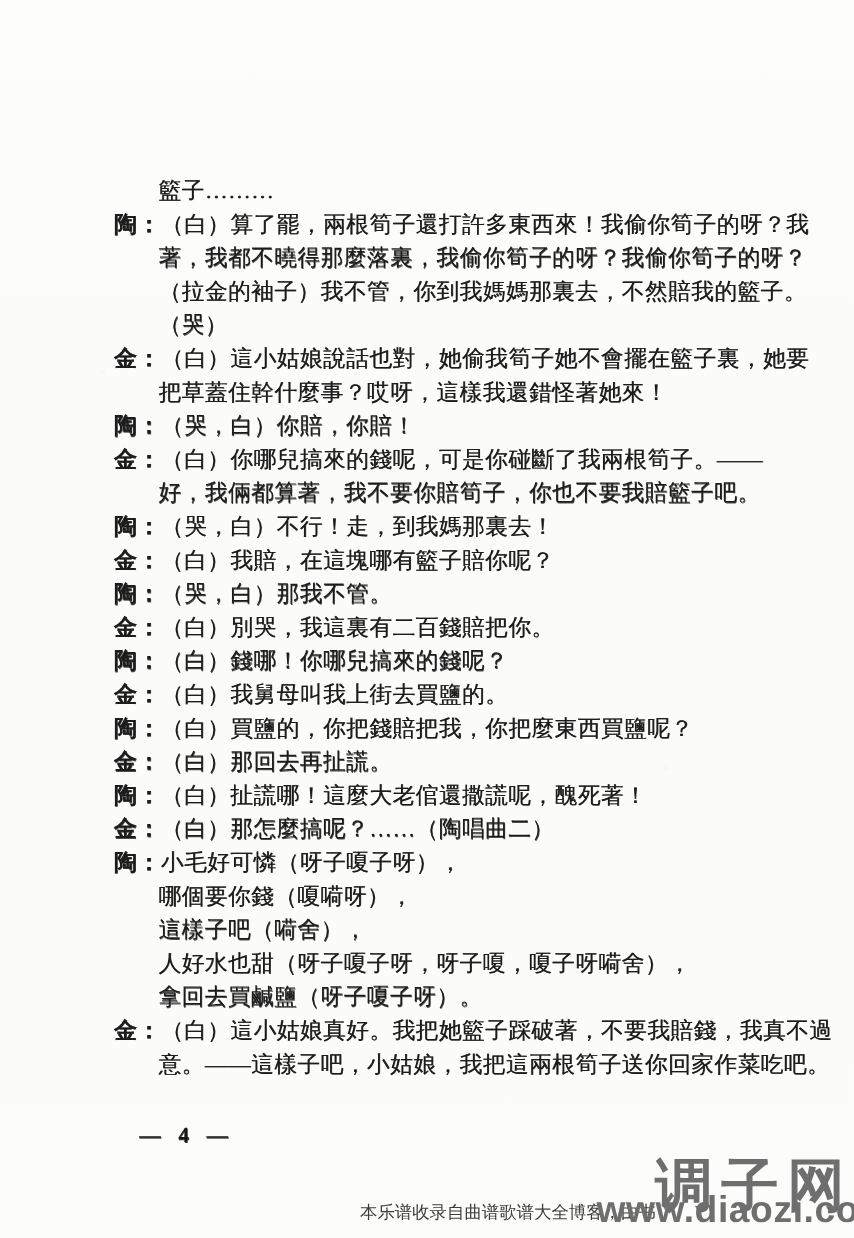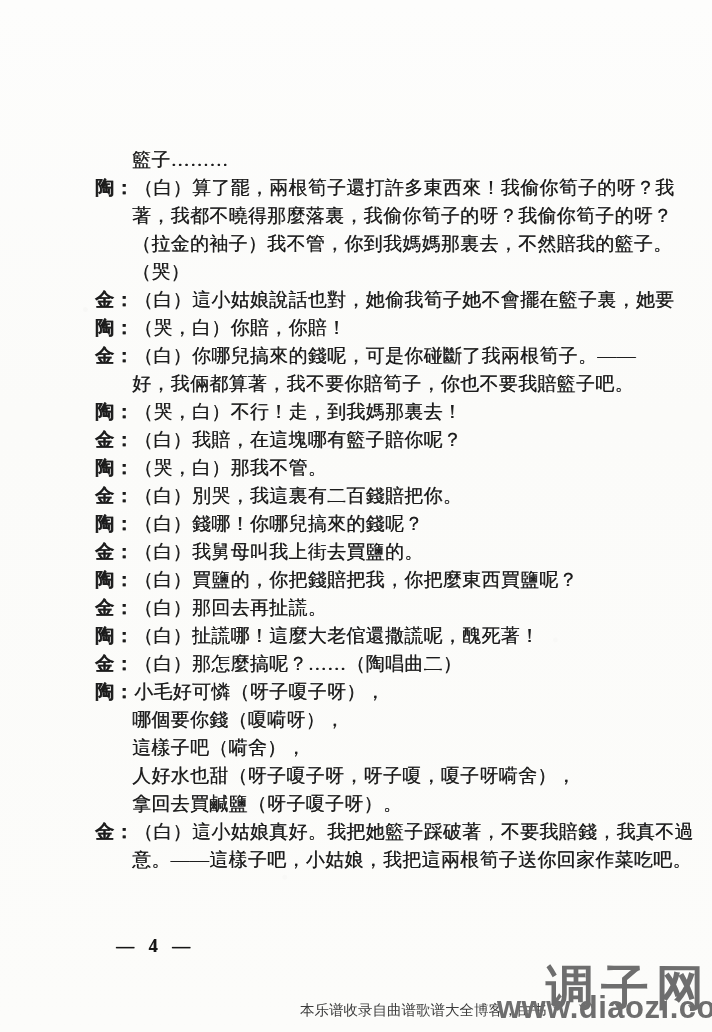--- a/index.html
+++ b/index.html
@@ -93,20 +93,24 @@
       </div>
       <div class="line">
         <span class="speaker"></span>
         <span class="text">（哭）</span>
       </div>
       <div class="line">
         <span class="speaker">金：</span>
         <span class="text">（白）這小姑娘說話也對，她偷我筍子她不會擺在籃子裏，她要</span>
       </div>
       <div class="line">
+        <span class="speaker"></span>
+        <span class="text">把草蓋住幹什麼事？哎呀，這樣我還錯怪著她來！</span>
+      </div>
+      <div class="line">
         <span class="speaker">陶：</span>
         <span class="text">（哭，白）你賠，你賠！</span>
       </div>
       <div class="line">
         <span class="speaker">金：</span>
         <span class="text">（白）你哪兒搞來的錢呢，可是你碰斷了我兩根筍子。——</span>
       </div>
       <div class="line">
         <span class="speaker"></span>
         <span class="text">好，我倆都算著，我不要你賠筍子，你也不要我賠籃子吧。</span>

